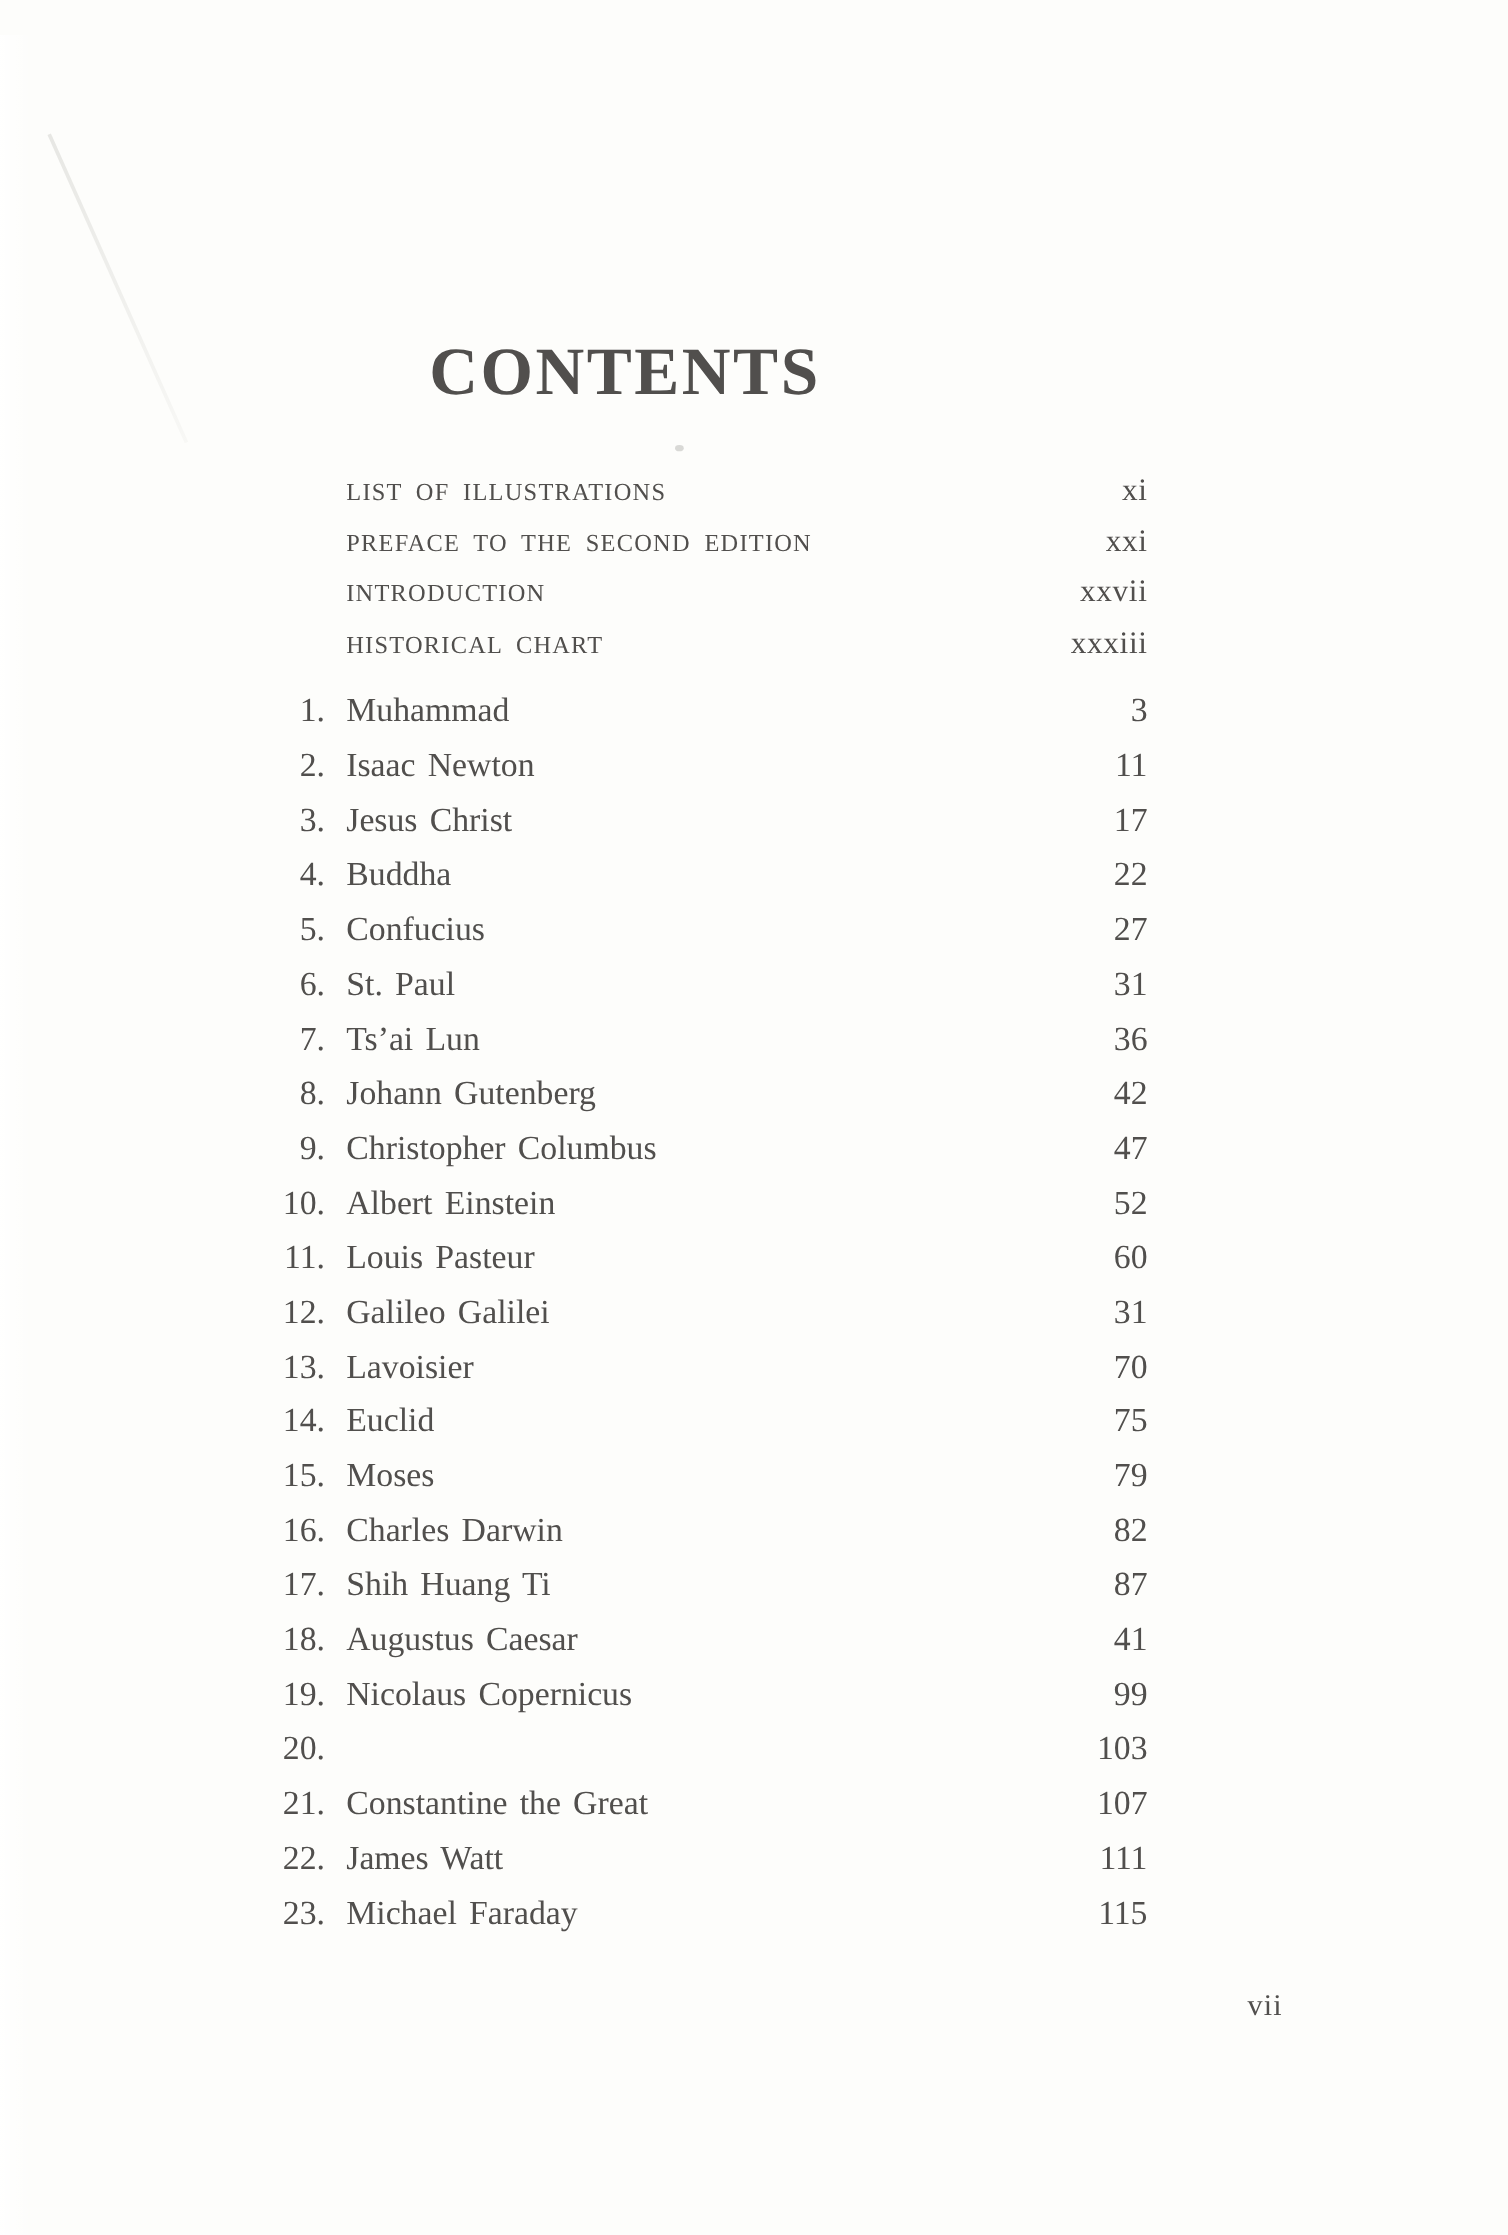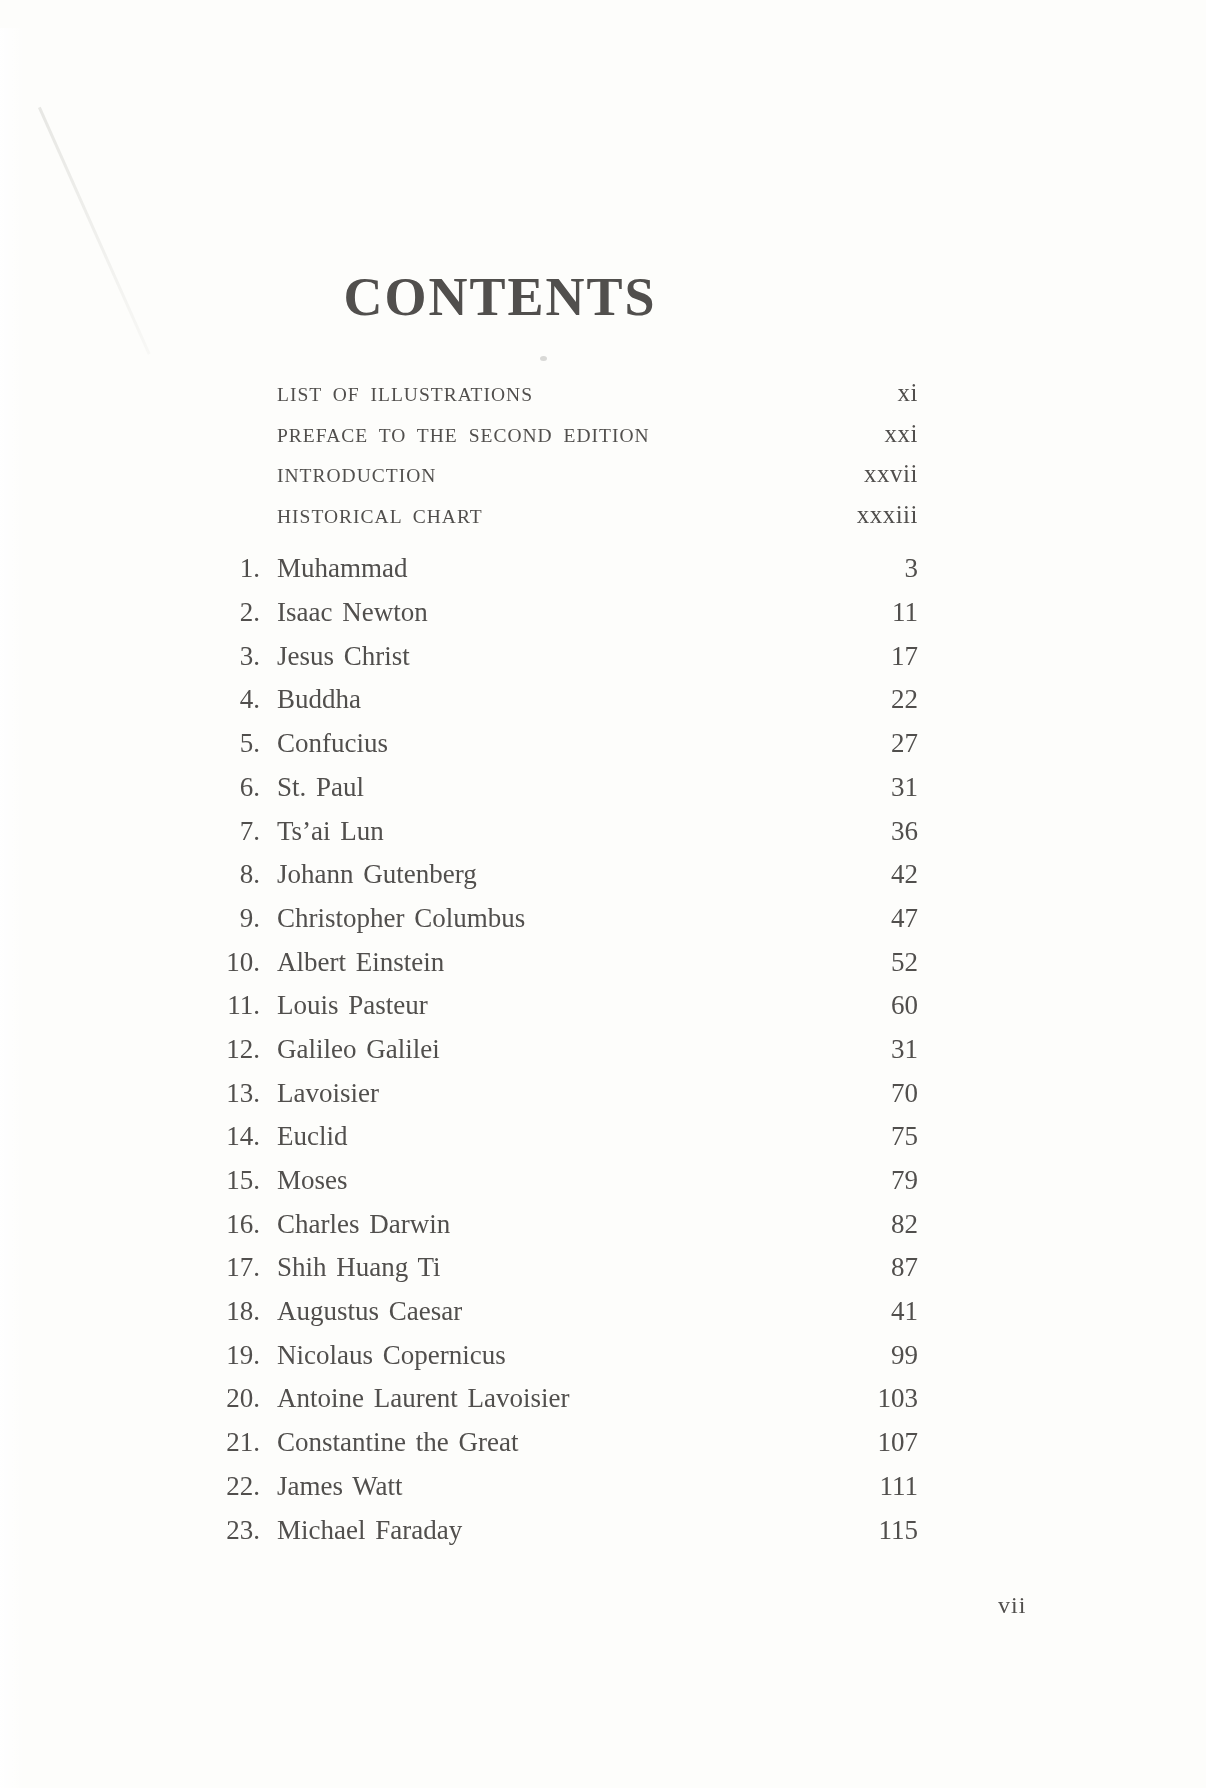--- a/index.html
+++ b/index.html
@@ -289,21 +289,20 @@
 
         <div class="row entry-row">
           <span class="entry-num">19.</span>
           <span class="entry-label">Nicolaus Copernicus</span>
           <span class="spacer"></span>
           <span class="entry-page">99</span>
         </div>
 
         <div class="row entry-row">
           <span class="entry-num">20.</span>
-          <span class="entry-label">Antoine Laurent Lavoisier</span>
           <span class="spacer"></span>
           <span class="entry-page">103</span>
         </div>
 
         <div class="row entry-row">
           <span class="entry-num">21.</span>
           <span class="entry-label">Constantine the Great</span>
           <span class="spacer"></span>
           <span class="entry-page">107</span>
         </div>

